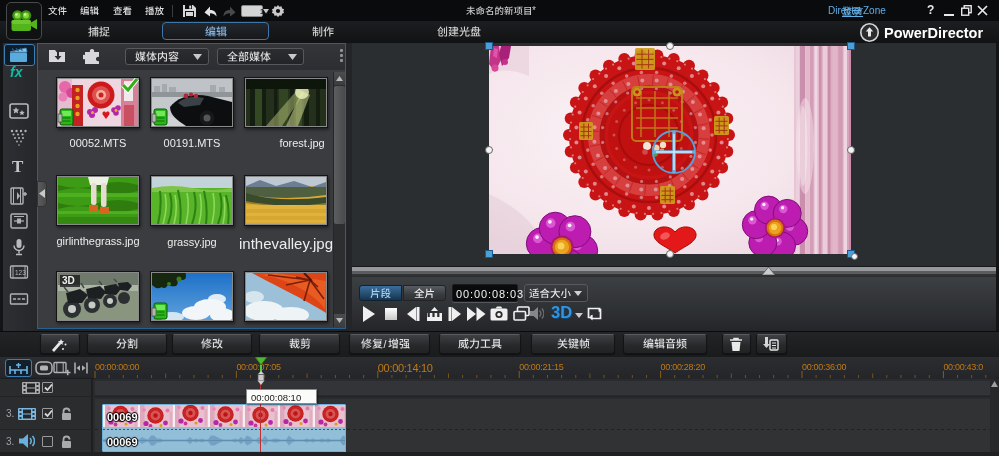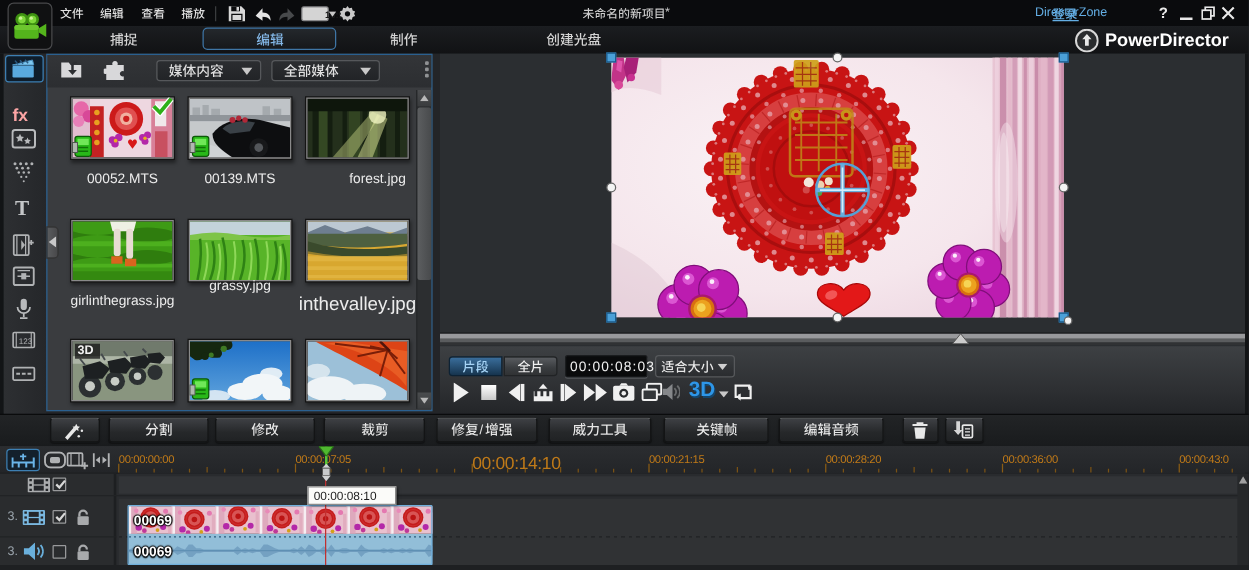--- a/index.html
+++ b/index.html
@@ -172,21 +172,21 @@
     <div class="abs" style="left:0;top:43px;width:3px;height:413px;background:#121416"></div>
     <div class="abs" style="left:996px;top:43px;width:3px;height:413px;background:#121416"></div>
     <div class="abs" style="left:3px;top:43px;width:34px;height:288px;background:linear-gradient(90deg,#2d2f32,#25272a)"></div>
     <div class="abs" style="left:4px;top:44px;width:31px;height:22px;background:#0f1d2a;border:1px solid #3d7fb2;border-radius:3px"></div>
     <svg class="abs" style="left:9px;top:47px" width="21" height="16" viewBox="0 0 21 16">
 <path d="M1 5 L17 1 L18 5 Z" fill="#7ec8f0"></path>
       <path d="M1 5 L17 1 L18 5 Z" fill="none" stroke="#4a90c0" stroke-width="0.8"></path>
 <rect x="1" y="5.5" width="17" height="9.5" rx="1" fill="#5aaade"></rect>
 <path d="M3 1.5 L5.5 4.5 M7 1.2 L9.5 4 M11 0.8 L13.5 3.6" stroke="#2a5a80" stroke-width="1.2"></path>
     </svg>
-    <div class="txt" style="left:10px;top:84px;font-size:14px;font-weight:bold;color:#fca5a5">fx</div>
+    <div class="txt" style="left:10px;top:64px;font-size:14px;font-style:italic;font-weight:bold;color:#14b8a6">fx</div>
     <svg class="abs" style="left:9px;top:101px" width="20" height="20" viewBox="0 0 20 20">
       <rect x="1" y="3" width="18" height="14" rx="2" fill="none" stroke="#b8babc" stroke-width="1.6"></rect>
       <path d="M7 6 l1 2.2 2.2.3-1.6 1.6.4 2.3L7 11.3 4.9 12.4l.4-2.3L3.7 8.5 6 8.2Z" fill="#b8babc"></path>
       <path d="M13 9 l.8 1.8 1.9.2-1.4 1.3.3 1.9-1.6-.9-1.7.9.3-1.9-1.3-1.3 1.9-.2Z" fill="#b8babc"></path>
     </svg>
     <svg class="abs" style="left:9px;top:129px" width="20" height="20" viewBox="0 0 20 20">
       <g fill="#b0b2b4">
         <circle cx="3" cy="2" r="1.2"></circle>
         <circle cx="7.5" cy="2" r="1.2"></circle>
         <circle cx="12" cy="2" r="1.2"></circle>
@@ -350,21 +350,21 @@
         <rect x="9" width="7" height="47" opacity=".7"></rect>
         <rect x="33" width="9" height="47" opacity=".6"></rect>
         <rect x="50" width="6" height="47" opacity=".7"></rect>
       </g>
 <path d="M52 10 L20 47 L36 47 L58 14 Z" fill="#c8d284" opacity=".45"></path>
 <path d="M56 12 L40 47 L52 47 L64 16 Z" fill="#e0e89a" opacity=".5"></path>
 <circle cx="56" cy="13" r="7" fill="#f0f4c0" opacity=".8"></circle>
 <rect width="80" height="10" fill="#0e160c"></rect>
     </svg>
     <div class="txt" style="left:98px;top:137px;font-size:11px;color:#ececec;transform:translateX(-50%)">00052.MTS</div>
-    <div class="txt" style="left:192px;top:137px;font-size:11px;color:#ececec;transform:translateX(-50%)">00139.MTS</div>
+    <div class="txt" style="left:192px;top:137px;font-size:11px;color:#ececec;transform:translateX(-50%)">00191.MTS</div>
     <div class="txt" style="left:302px;top:137px;font-size:11px;color:#ececec;transform:translateX(-50%)">forest.jpg</div>
     <div class="abs" style="left:56px;top:175px;width:84px;height:51px;background:#141414;box-shadow:1px 2px 3px rgba(0,0,0,.45)"></div>
     <svg class="abs" style="left:58px;top:177px;outline:1px solid #8a8a8a" width="80" height="47" viewBox="0 0 80 47">
       <rect width="80" height="47" fill="#3e9b15"></rect>
 <g fill="#2f7d0e">
         <path d="M0 8 q20 6 40 0 q20 -6 40 0 v6 q-20 6 -40 0 q-20 -6 -40 0 Z"></path>
         <path d="M0 26 q20 6 40 0 q20 -6 40 0 v6 q-20 6 -40 0 q-20 -6 -40 0 Z"></path>
         <path d="M0 40 h80 v7 H0 Z" opacity=".6"></path>
       </g>
 <g fill="#54b922" opacity=".7">
@@ -408,21 +408,21 @@
 <path d="M0 10 h80 v8 q-40 6 -80 0 Z" fill="#4e6040"></path>
 <path d="M0 16 q30 10 80 4 v8 q-40 4 -80 -2 Z" fill="#3a4a2c"></path>
 <g fill="#e8c354">
         <rect x="0" y="28" width="80" height="4"></rect>
         <rect x="0" y="36" width="80" height="3"></rect>
         <rect x="0" y="43" width="80" height="2.5"></rect>
       </g>
 <path d="M0 24 q40 8 80 2 v21 H0 Z" fill="#d9a62e" opacity=".55"></path>
     </svg>
     <div class="txt" style="left:98px;top:235px;font-size:11px;color:#ececec;transform:translateX(-50%)">girlinthegrass.jpg</div>
-    <div class="txt" style="left:192px;top:223px;font-size:11px;color:#ececec;transform:translateX(-50%)">grassy.jpg</div>
+    <div class="txt" style="left:192px;top:236px;font-size:11px;color:#ececec;transform:translateX(-50%)">grassy.jpg</div>
     <div class="txt" style="left:286px;top:235px;font-size:15px;color:#ececec;transform:translateX(-50%)">inthevalley.jpg</div>
     <div class="abs" style="left:56px;top:271px;width:84px;height:51px;background:#141414;box-shadow:1px 2px 3px rgba(0,0,0,.45)"></div>
     <svg class="abs" style="left:58px;top:273px;outline:1px solid #8a8a8a" width="80" height="47" viewBox="0 0 80 47">
       <rect width="80" height="47" fill="#89957f"></rect>
 <rect width="80" height="12" fill="#707a6c"></rect>
 <g fill="#adb5a6">
         <rect x="0" y="12" width="80" height="6"></rect>
       </g>
 <g fill="#2c3032">
         <ellipse cx="14" cy="36" rx="9" ry="9"></ellipse>
@@ -1038,21 +1038,21 @@
       <path d="M3.8 1.5 v10 M10.2 1.5 v10" stroke="#b0b2b4" stroke-width="1"></path>
       <path d="M12 11.5 h5.5 M14.7 8.8 v5.5" stroke="#b0b2b4" stroke-width="1.6"></path>
     </svg>
     <svg class="abs" style="left:74px;top:362px" width="14" height="12" viewBox="0 0 14 12">
       <path d="M1 .5 v11 M13 .5 v11" stroke="#b0b2b4" stroke-width="1.5"></path>
       <path d="M2.5 6 L6 3.2 v5.6 Z M11.5 6 L8 3.2 v5.6 Z" fill="#b0b2b4"></path>
     </svg>
     <div class="abs" style="left:95px;top:357px;width:901px;height:22px;background:linear-gradient(#2b2d30,#232528)"></div>
     <div class="txt" style="left:95.0px;top:362px;font-size:9px;color:#c07a18;letter-spacing:-.3px">00:00:00:00</div>
     <div class="txt" style="left:236.4px;top:362px;font-size:9px;color:#c07a18;letter-spacing:-.3px">00:00:07:05</div>
-    <div class="txt" style="left:377.8px;top:362px;font-size:14px;color:#c07a18;letter-spacing:-.3px">00:00:14:10</div>
+    <div class="txt" style="left:377.8px;top:362px;font-size:11px;color:#c07a18;letter-spacing:-.3px">00:00:14:10</div>
     <div class="txt" style="left:519.2px;top:362px;font-size:9px;color:#c07a18;letter-spacing:-.3px">00:00:21:15</div>
     <div class="txt" style="left:660.6px;top:362px;font-size:9px;color:#c07a18;letter-spacing:-.3px">00:00:28:20</div>
     <div class="txt" style="left:802.0px;top:362px;font-size:9px;color:#c07a18;letter-spacing:-.3px">00:00:36:00</div>
     <div class="txt" style="left:943.4000000000001px;top:362px;font-size:9px;color:#c07a18;letter-spacing:-.3px">00:00:43:0</div>
     <svg class="abs" style="left:0;top:0" width="999" height="456" viewBox="0 0 999 456" pointer-events="none">
       <line x1="95.0" y1="371" x2="95.0" y2="378" stroke="#8a5c14" stroke-width="1"></line>
       <line x1="109.1" y1="375" x2="109.1" y2="378" stroke="#7a5214" stroke-width="1"></line>
       <line x1="123.3" y1="375" x2="123.3" y2="378" stroke="#7a5214" stroke-width="1"></line>
       <line x1="137.4" y1="375" x2="137.4" y2="378" stroke="#7a5214" stroke-width="1"></line>
       <line x1="151.6" y1="375" x2="151.6" y2="378" stroke="#7a5214" stroke-width="1"></line>

